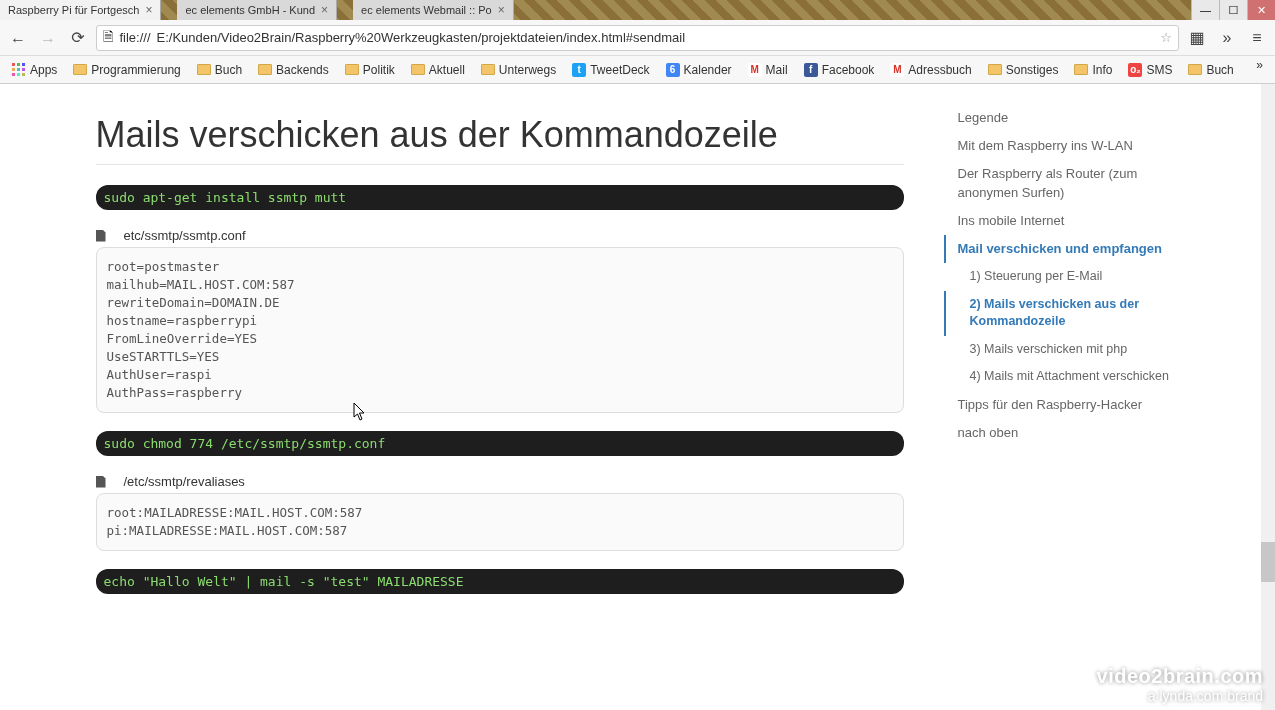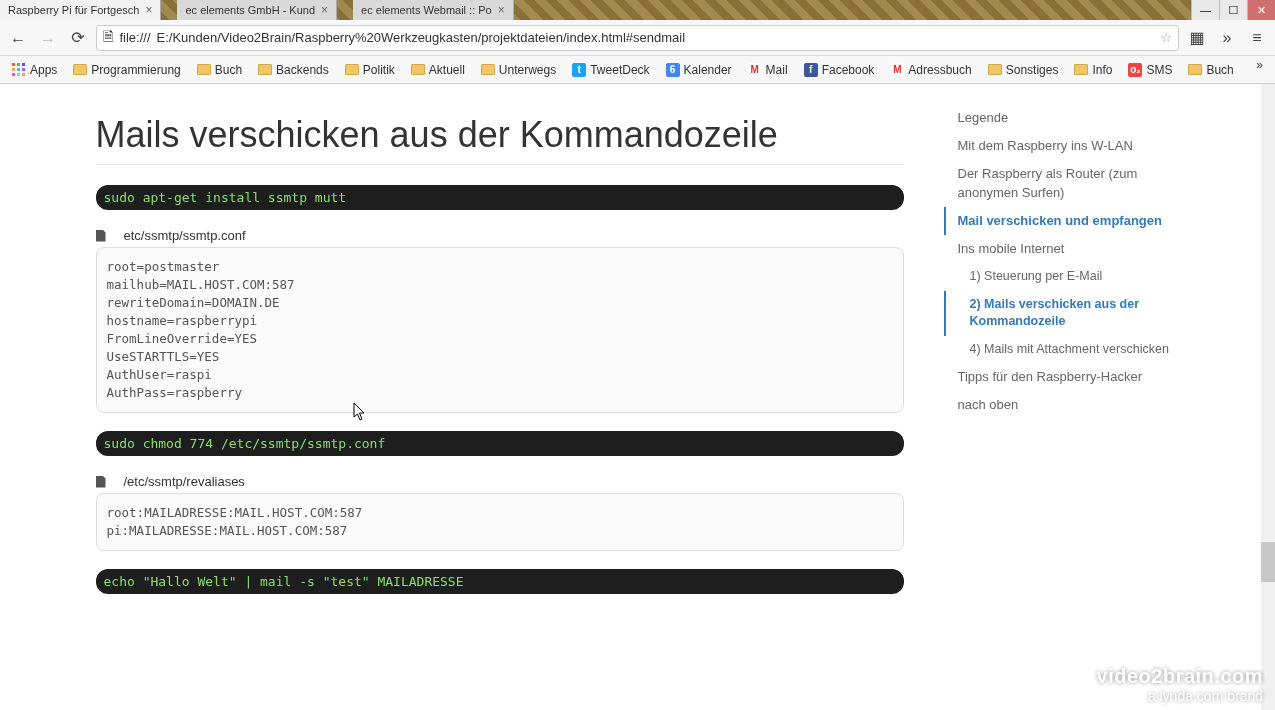--- a/index.html
+++ b/index.html
@@ -196,24 +196,25 @@
       <div class="codebox">root:MAILADRESSE:MAIL.HOST.COM:587
 pi:MAILADRESSE:MAIL.HOST.COM:587</div>
 
       <div class="cmd">echo "Hallo Welt" | mail -s "test" MAILADRESSE</div>
     </div>
 
     <div class="sidebar" id="sidebar">
         <div class="item">Legende</div>
         <div class="item">Mit dem Raspberry ins W-LAN</div>
         <div class="item">Der Raspberry als Router (zum anonymen Surfen)</div>
+        <div class="item">Ins mobile Internet</div>
         <div class="item active">Mail verschicken und empfangen</div>
-        <div class="item">Ins mobile Internet</div>
         <div class="item sub">1) Steuerung per E-Mail</div>
         <div class="item sub active">2) Mails verschicken aus der Kommandozeile</div>
+        <div class="item sub">3) Mails verschicken mit php</div>
         <div class="item sub">4) Mails mit Attachment verschicken</div>
         <div class="item">Tipps für den Raspberry-Hacker</div>
         <div class="item">nach oben</div>
       </div>
   </div>
 
   <div class="scrollbar">
     <div class="scrollthumb" style="top:458px;height:40px;"></div>
   </div>
 

